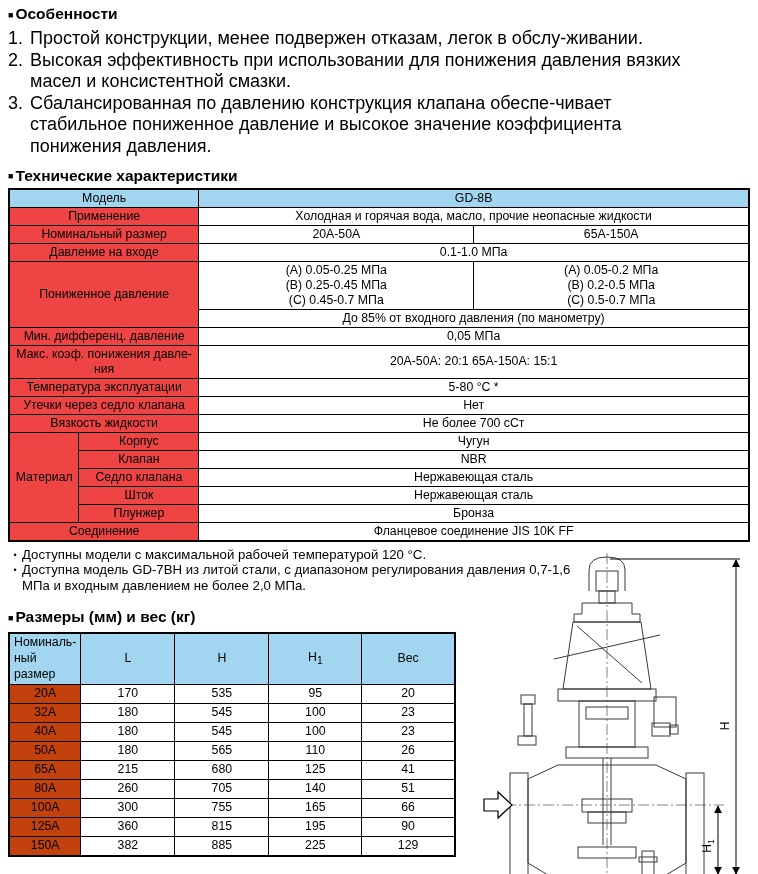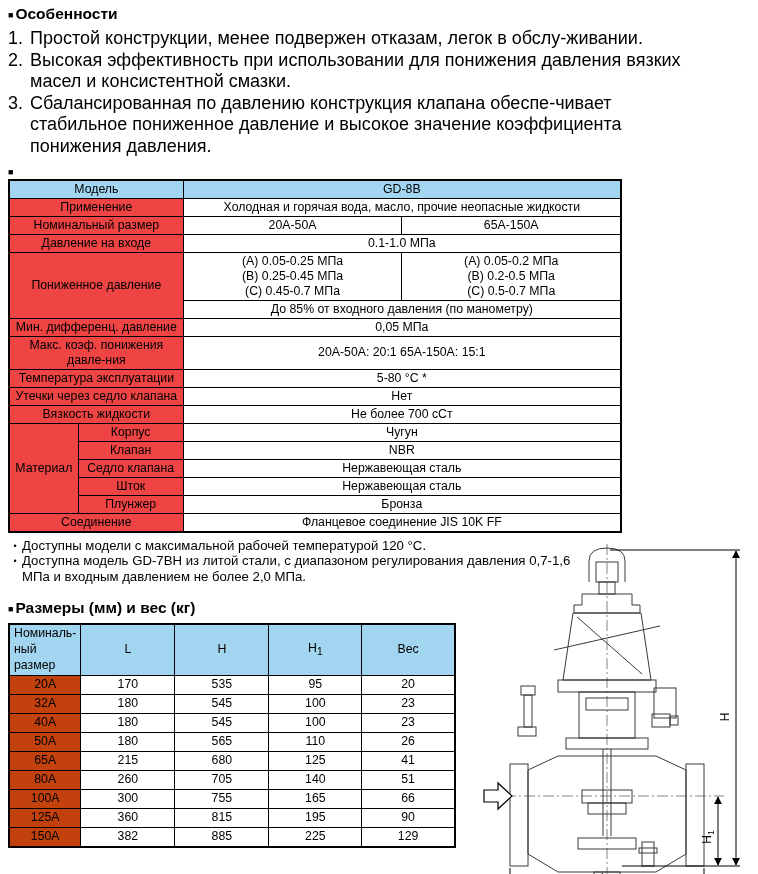--- a/index.html
+++ b/index.html
@@ -14,21 +14,21 @@
   
   .sec-title { display: flex; align-items: center; font-weight: bold; font-size: 15.5px; margin: 0; }
   .sec-title .sq { font-size: 9px; line-height: 1; margin-right: 2px; position: relative; top: 1px; }
 
   
   .features-list { margin: 5px 0 0 0; padding: 0 0 0 20px; max-width: 690px; }
   .features-list li { margin: 0; padding-left: 2px; line-height: 1.2; font-size: 18px; }
 
   
   #specs-title { margin-top: 9px; }
-  table.spec { border-collapse: collapse; width: 614px; margin-top: 3px; border: 2px solid #000; }
+  table.spec { border-collapse: collapse; width: 742px; margin-top: 3px; border: 2px solid #000; }
   table.spec td { border: 1px solid #000; padding: 1px 4px; text-align: center; vertical-align: middle; font-size: 12.3px; line-height: 1.22; }
   td.hdr  { background: #a2d6f0; }
   td.lbl  { background: #ef4444; }
   table.dims { border-collapse: collapse; border: 2px solid #000; margin-top: 4px; }
   table.dims td, table.dims th { border: 1px solid #000; padding: 1px 4px; text-align: center; vertical-align: middle; font-size: 12.3px; font-weight: normal; line-height: 1.3; }
   table.dims th { background: #a2d6f0; }
   table.dims th.size-col { white-space: pre-line; text-align: left; }
   table.dims td.lbl { background: #c2410c; }
   .col-mat { width: 70px; } .col-part { width: 120px; } .col-v { width: 276px; }
 
@@ -55,20 +55,21 @@
       <span>Особенности</span>
   </div>
   <ol class="features-list">
     <li>Простой конструкции, менее подвержен отказам, легок в обслу-живании.</li>
     <li>Высокая эффективность при использовании для понижения давления вязких масел и консистентной смазки.</li>
     <li>Сбалансированная по давлению конструкция клапана обеспе-чивает стабильное пониженное давление и высокое значение коэффициента понижения давления.</li>
   </ol>
 
   <div class="sec-title" id="specs-title">
     <span class="sq">■</span>
+      <span>Технические характеристики</span>
   </div>
 
   <table class="spec">
     <colgroup>
         <col class="col-mat">
         <col class="col-part">
         <col class="col-v">
         <col class="col-v">
       </colgroup>
     <tbody>

